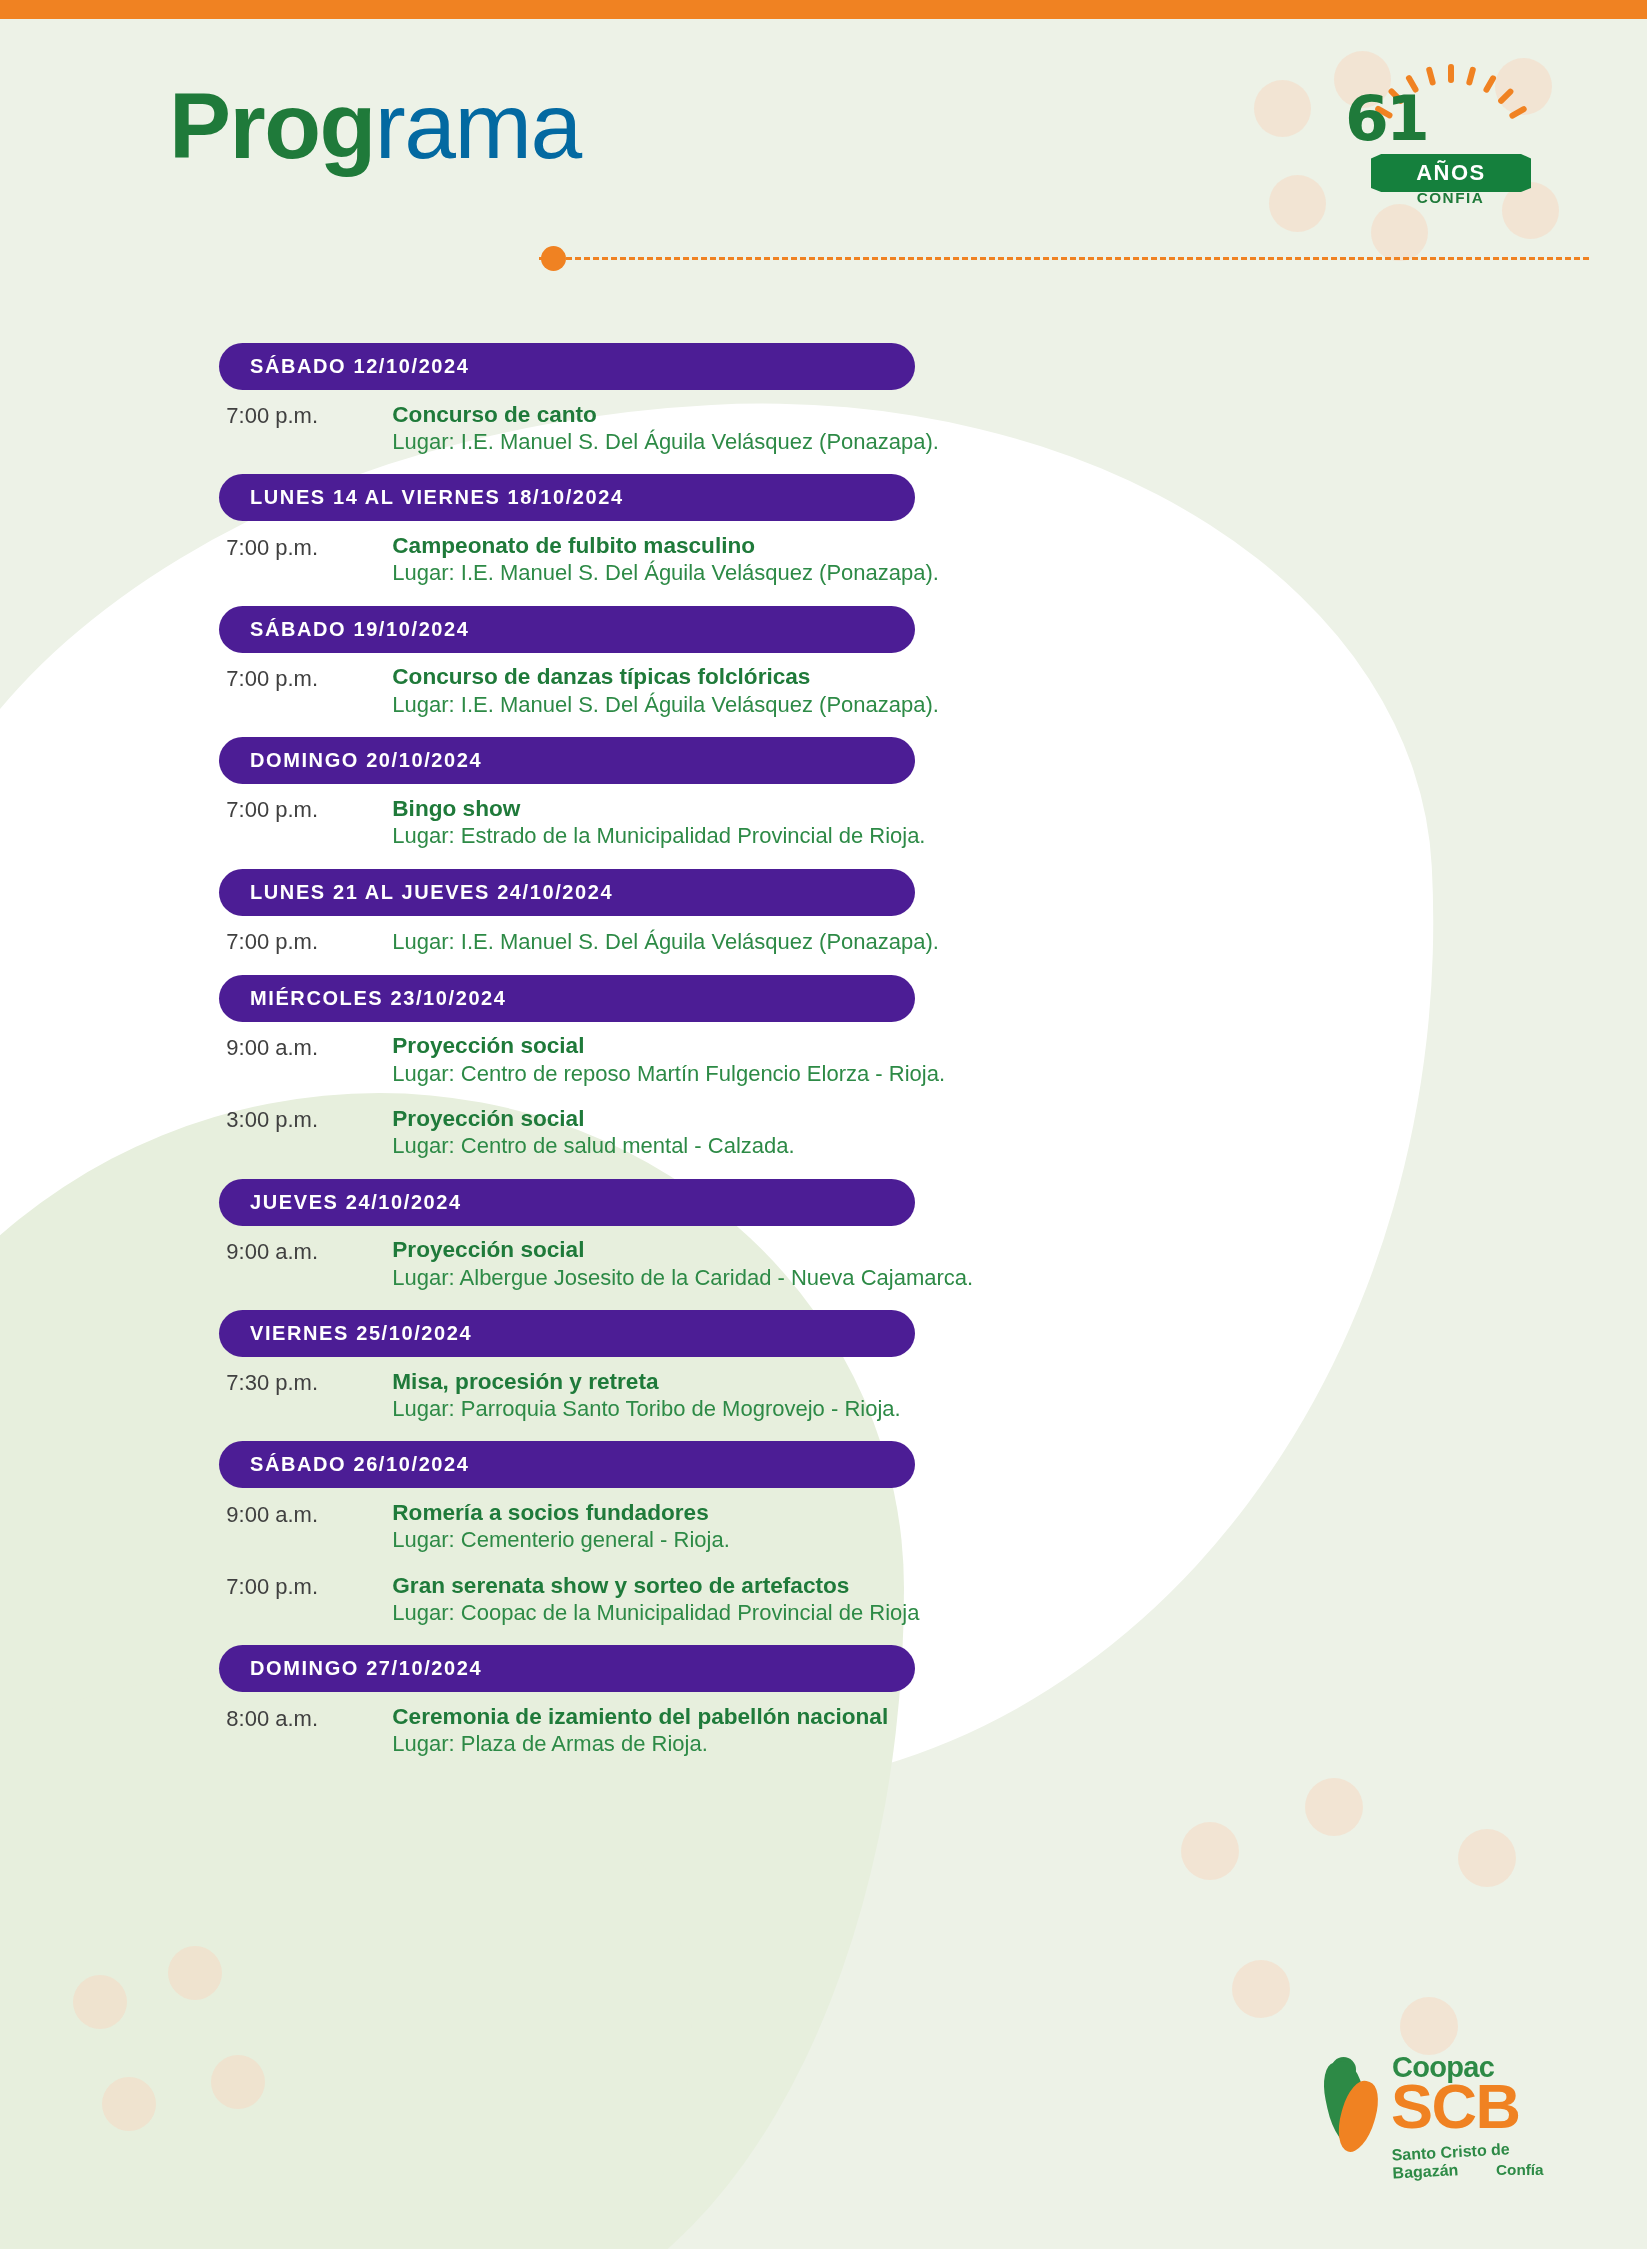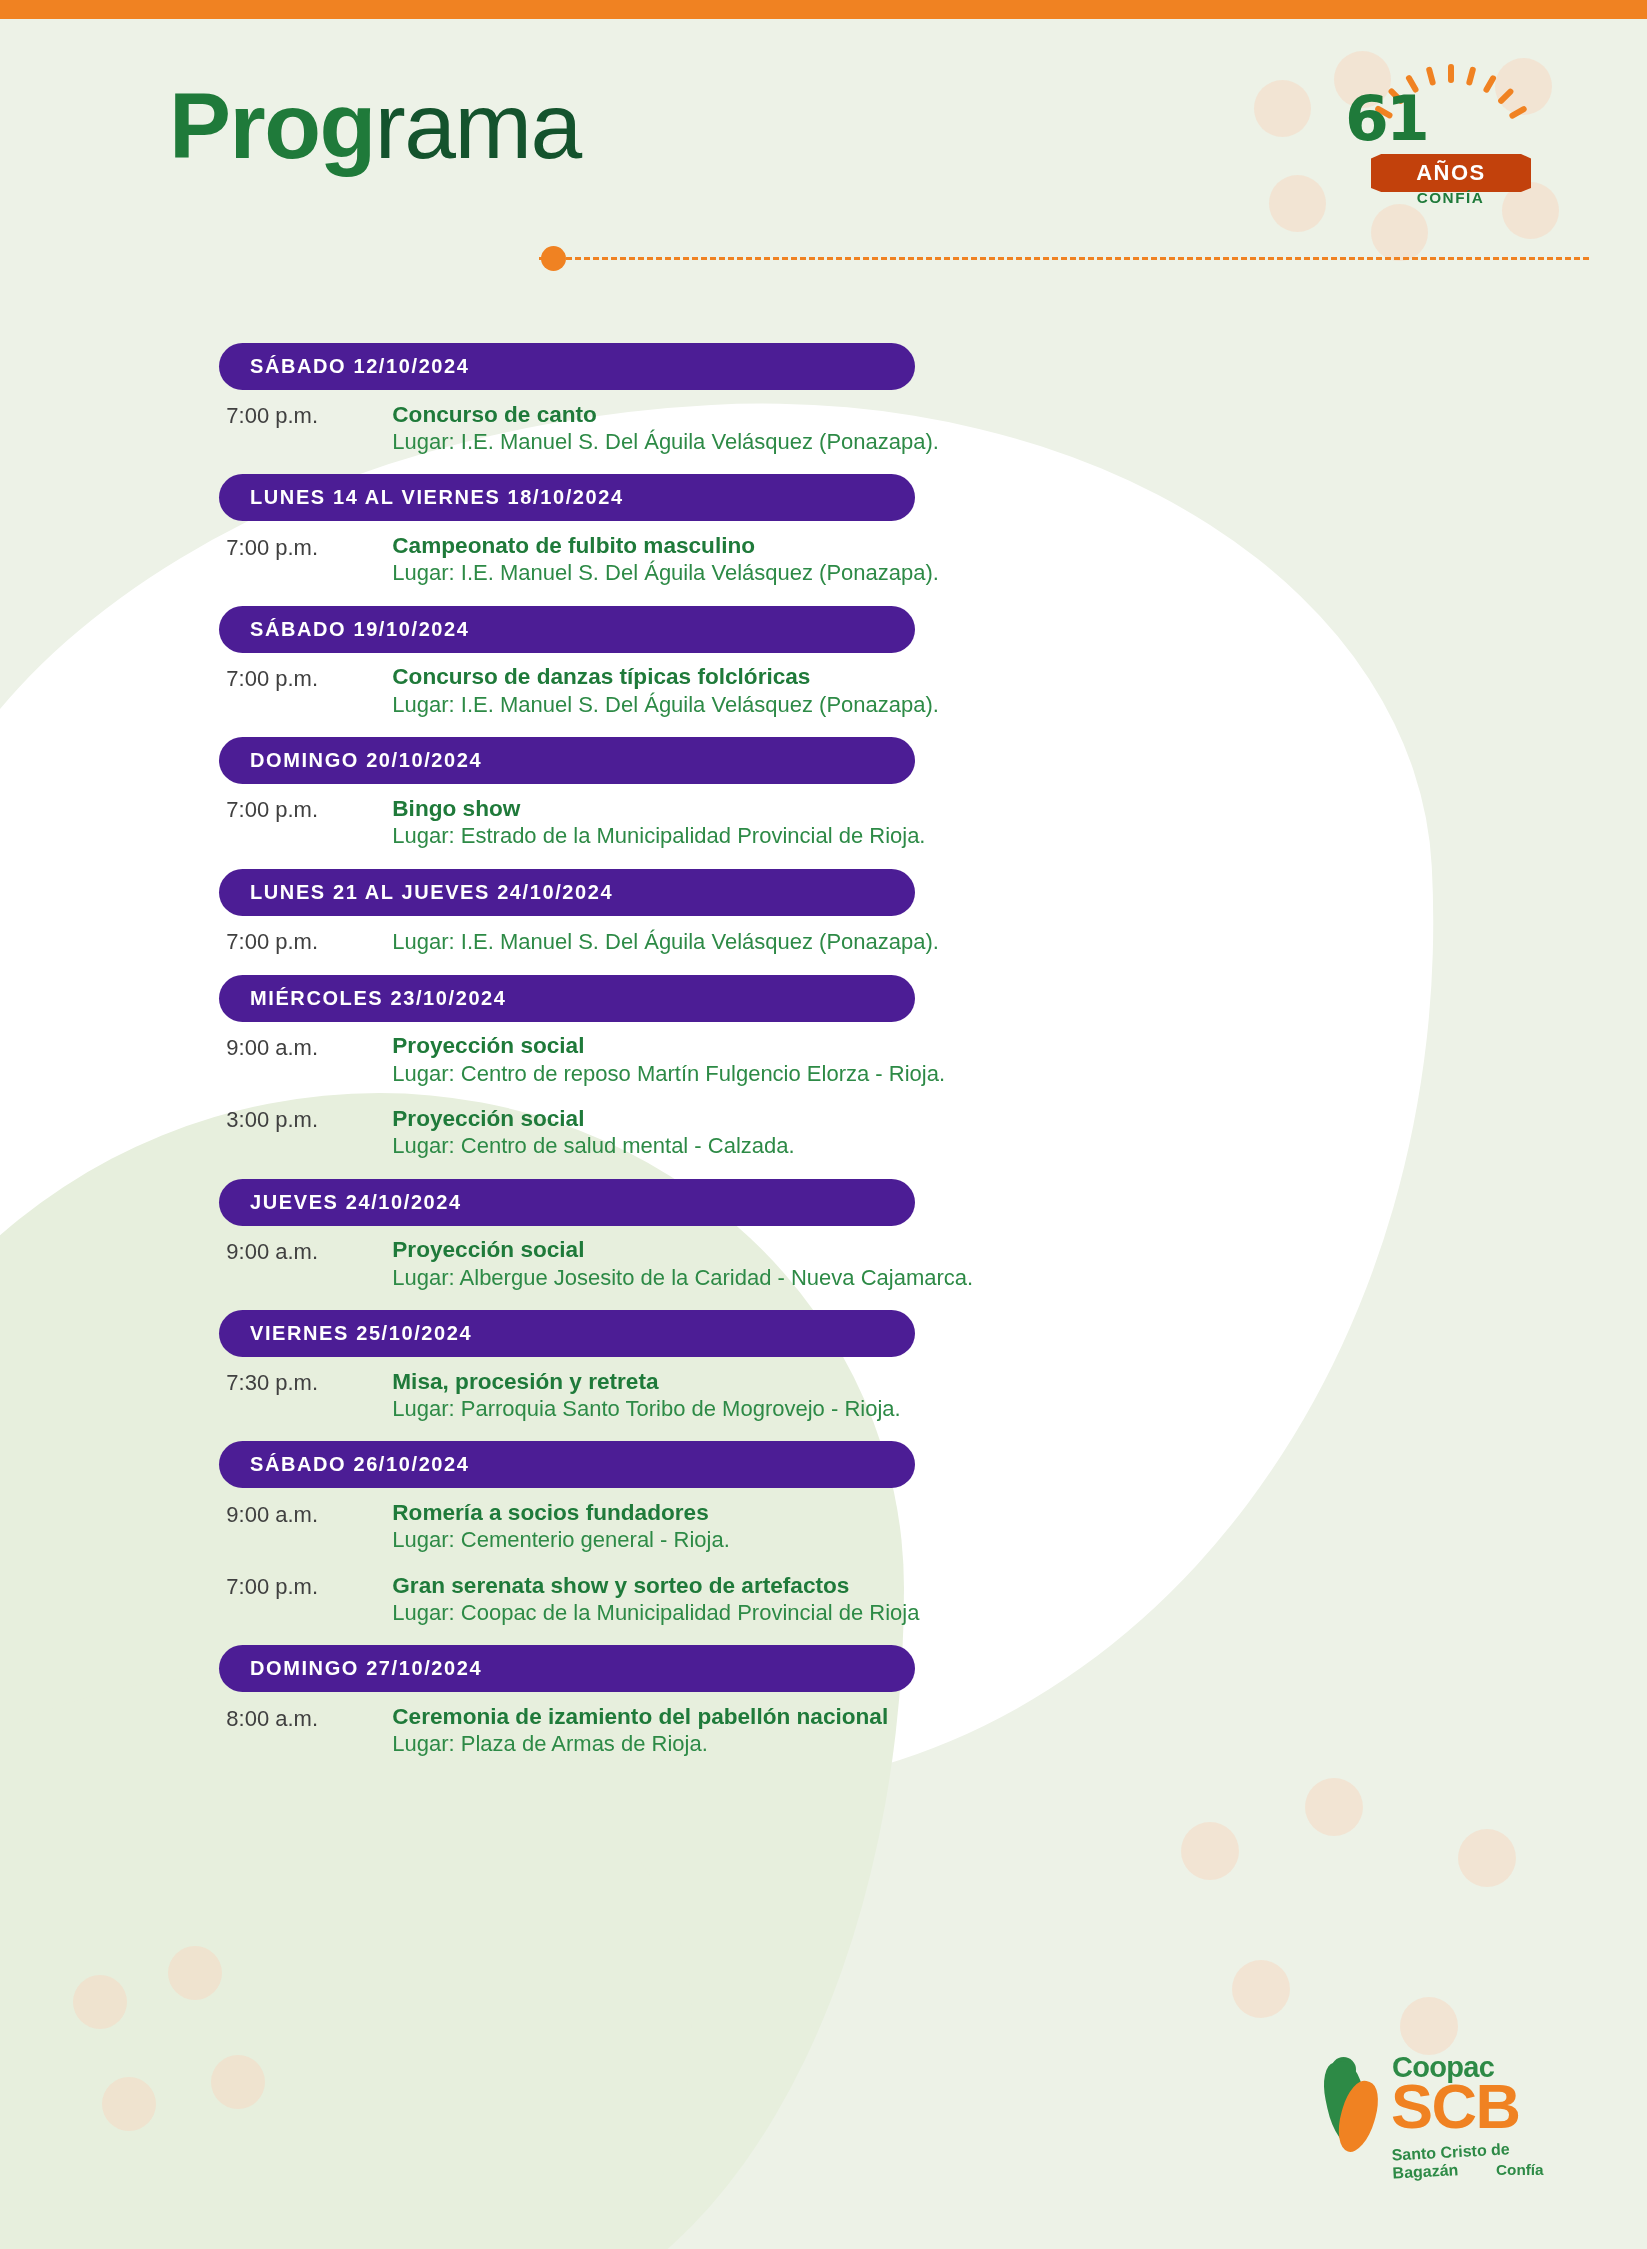--- a/index.html
+++ b/index.html
@@ -60,21 +60,21 @@
   .title {
     position: absolute;
     left: 169px; top: 80px;
     font-size: 93px;
     font-weight: 700;
     letter-spacing: -1.5px;
     line-height: 1;
     white-space: nowrap;
   }
   .title .t-bold { color: #1f7a3a; font-weight: 800; }
-  .title .t-thin { color: #14532d; font-weight: 400; }
+  .title .t-thin { color: #0369a1; font-weight: 400; }
 
   .dashline {
     position: absolute;
     left: 539px; top: 257px;
     width: 1050px; height: 0;
     border-top: 3.6px dashed #f08222;
   }
   .dashdot {
     position: absolute;
     left: 541px; top: 246px;
@@ -109,21 +109,21 @@
     font-size: 63px;
     font-weight: 800;
     color: #1f7a3a;
     font-family: "DejaVu Sans", sans-serif;
     letter-spacing: -2.9px;
   }
   .badge .ribbon {
     position: absolute;
     left: 26px; top: 90px;
     width: 160px; height: 38px;
-    background: #c2410c;
+    background: #15803d;
     clip-path: polygon(0 4.4px, 10.2px 0, 150px 0, 160px 4.4px, 160px 34px, 150px 38px, 10.2px 38px, 0 34px);
     color: #fff;
     text-align: center;
     font-size: 22px;
     font-weight: 800;
     line-height: 38px;
     letter-spacing: 1.5px;
   }
   .badge .confia {
     position: absolute;

